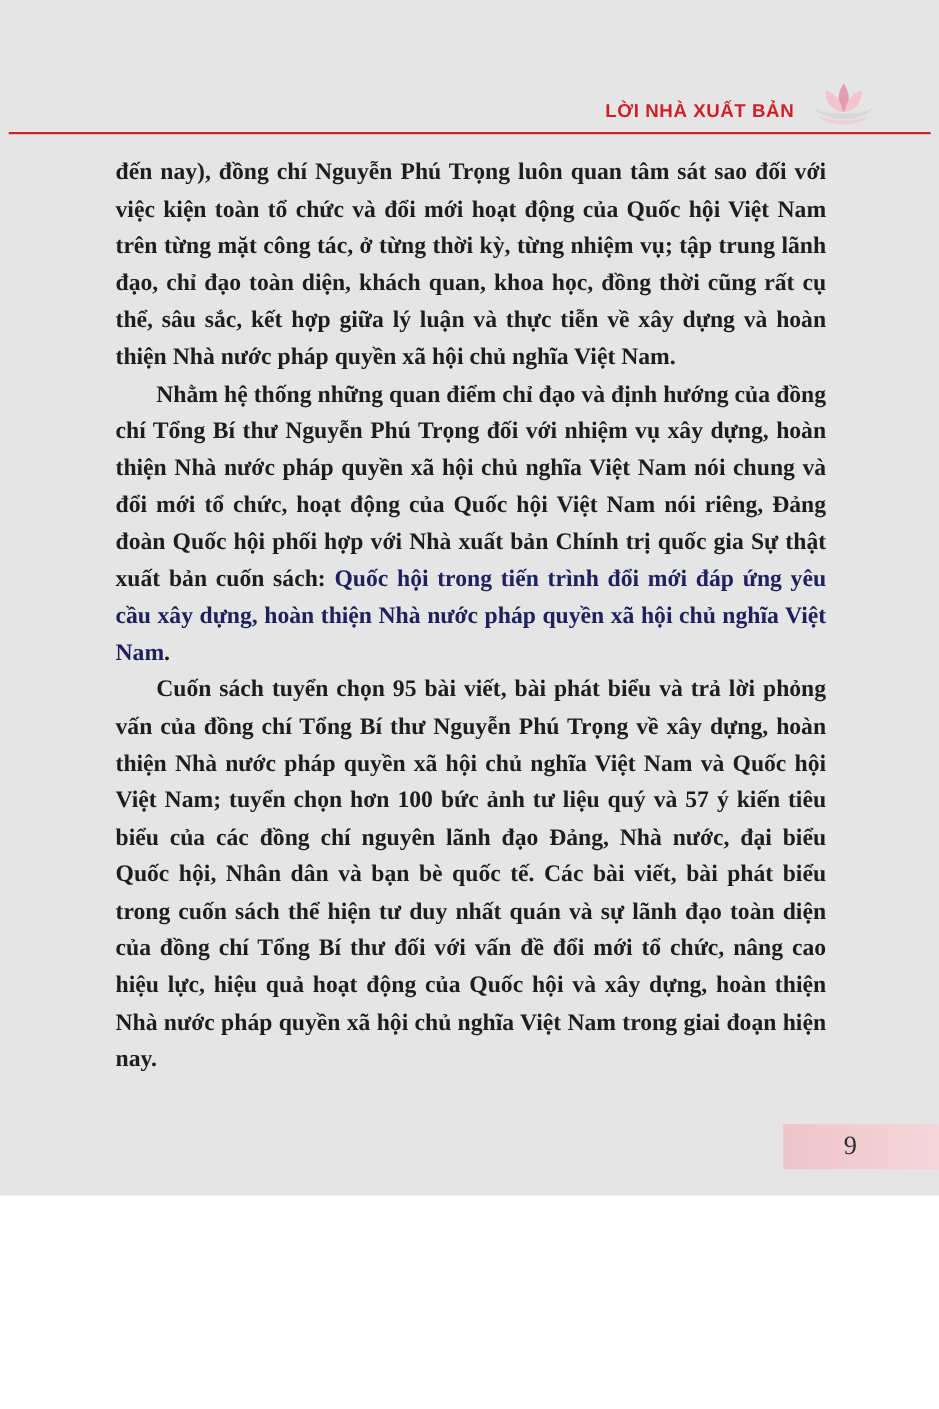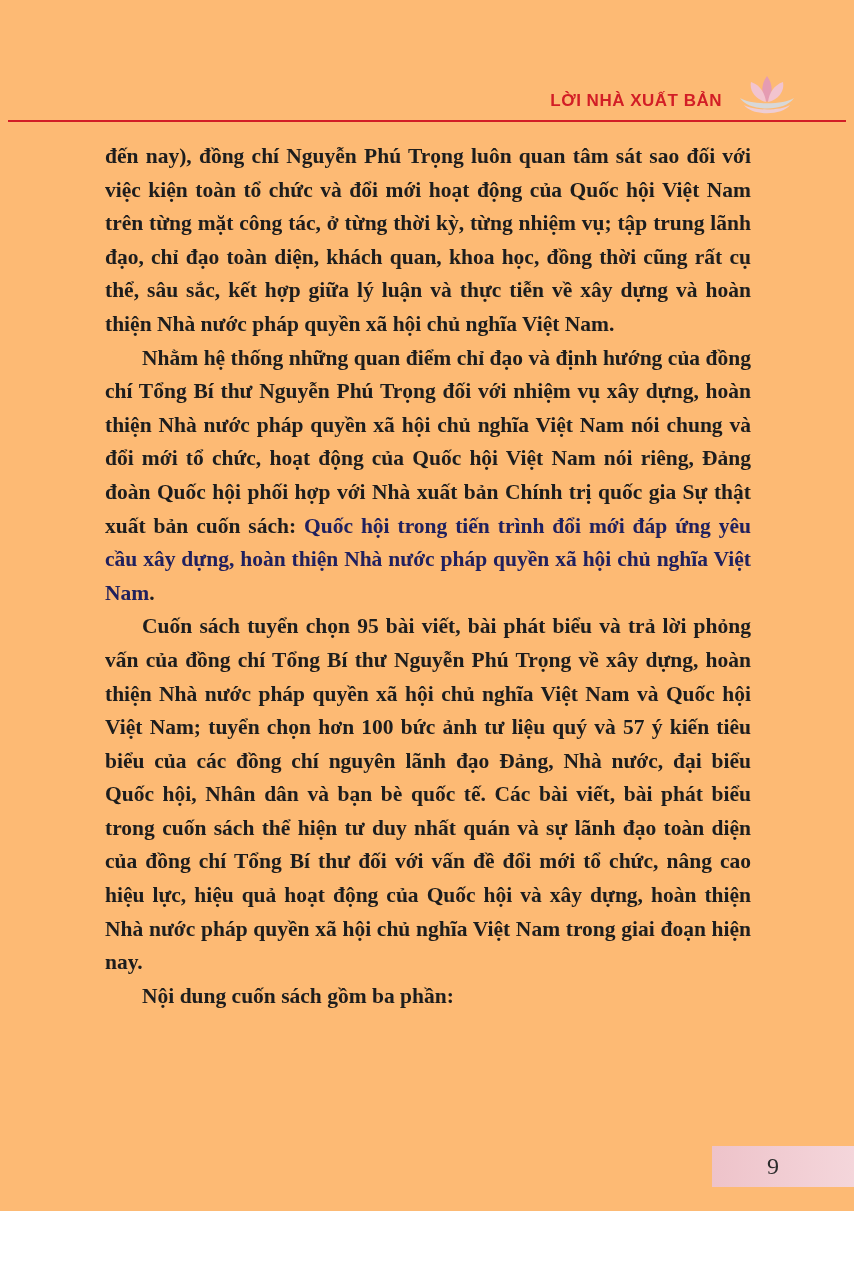--- a/index.html
+++ b/index.html
@@ -3,22 +3,22 @@
 <meta charset="utf-8">
 <style>
   html, body {
     margin: 0;
     padding: 0;
     background: #ffffff;
   }
   .page {
     position: relative;
     width: 854px;
-    height: 1211px;
-    background: #fdba74;
+    height: 1087px;
+    background: #e5e5e5;
     overflow: hidden;
     font-family: "Liberation Serif", serif;
     color: #1d1d1d;
   }
   
   .page-header {
     position: absolute;
     top: 0; left: 0; right: 0;
   }
   .header-row {
@@ -116,21 +116,20 @@
         </svg>
       </span>
     </div>
     <div class="header-rule"></div>
   </header>
 
   <main class="body-text" id="paragraphs">
       <p class="para"><span class="seg-normal">đến nay), đồng chí Nguyễn Phú Trọng luôn quan tâm sát sao đối với việc kiện toàn tổ chức và đổi mới hoạt động của Quốc hội Việt Nam trên từng mặt công tác, ở từng thời kỳ, từng nhiệm vụ; tập trung lãnh đạo, chỉ đạo toàn diện, khách quan, khoa học, đồng thời cũng rất cụ thể, sâu sắc, kết hợp giữa lý luận và thực tiễn về xây dựng và hoàn thiện Nhà nước pháp quyền xã hội chủ nghĩa Việt Nam.</span></p>
       <p class="para indent"><span class="seg-normal">Nhằm hệ thống những quan điểm chỉ đạo và định hướng của đồng chí Tổng Bí thư Nguyễn Phú Trọng đối với nhiệm vụ xây dựng, hoàn thiện Nhà nước pháp quyền xã hội chủ nghĩa Việt Nam nói chung và đổi mới tổ chức, hoạt động của Quốc hội Việt Nam nói riêng, Đảng đoàn Quốc hội phối hợp với Nhà xuất bản Chính trị quốc gia Sự thật xuất bản cuốn sách: </span><span class="seg-bold-italic">Quốc hội trong tiến trình đổi mới đáp ứng yêu cầu xây dựng, hoàn thiện Nhà nước pháp quyền xã hội chủ nghĩa Việt Nam</span><span class="seg-normal">.</span></p>
       <p class="para indent"><span class="seg-normal">Cuốn sách tuyển chọn 95 bài viết, bài phát biểu và trả lời phỏng vấn của đồng chí Tổng Bí thư Nguyễn Phú Trọng về xây dựng, hoàn thiện Nhà nước pháp quyền xã hội chủ nghĩa Việt Nam và Quốc hội Việt Nam; tuyển chọn hơn 100 bức ảnh tư liệu quý và 57 ý kiến tiêu biểu của các đồng chí nguyên lãnh đạo Đảng, Nhà nước, đại biểu Quốc hội, Nhân dân và bạn bè quốc tế. Các bài viết, bài phát biểu trong cuốn sách thể hiện tư duy nhất quán và sự lãnh đạo toàn diện của đồng chí Tổng Bí thư đối với vấn đề đổi mới tổ chức, nâng cao hiệu lực, hiệu quả hoạt động của Quốc hội và xây dựng, hoàn thiện Nhà nước pháp quyền xã hội chủ nghĩa Việt Nam trong giai đoạn hiện nay.</span></p>
-      <p class="para indent"><span class="seg-normal">Nội dung cuốn sách gồm ba phần:</span></p>
     </main>
 
   <footer>
     <div class="page-number-box">
       <span>9</span>
     </div>
   </footer>
 
 </div>
 

